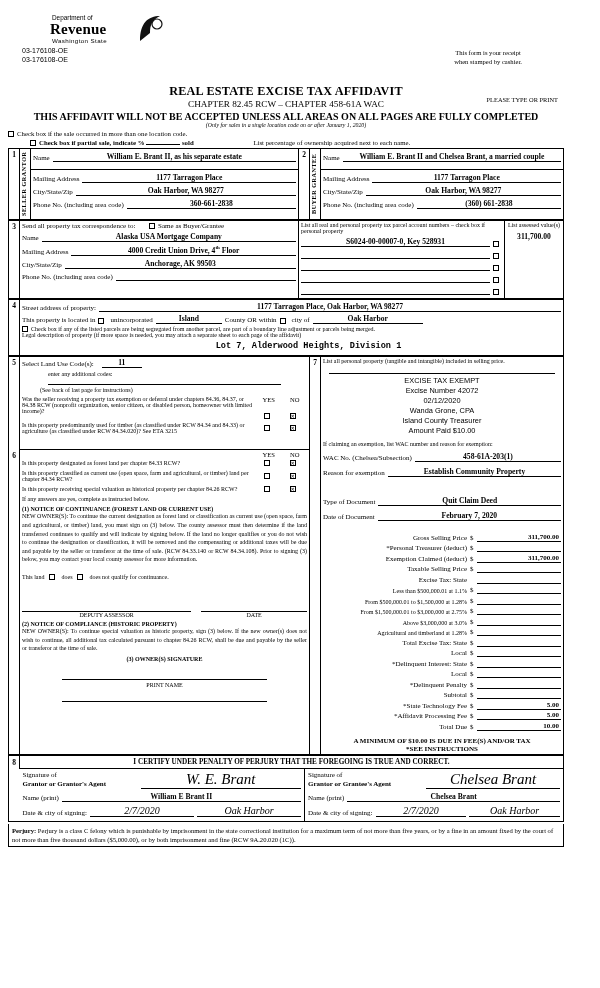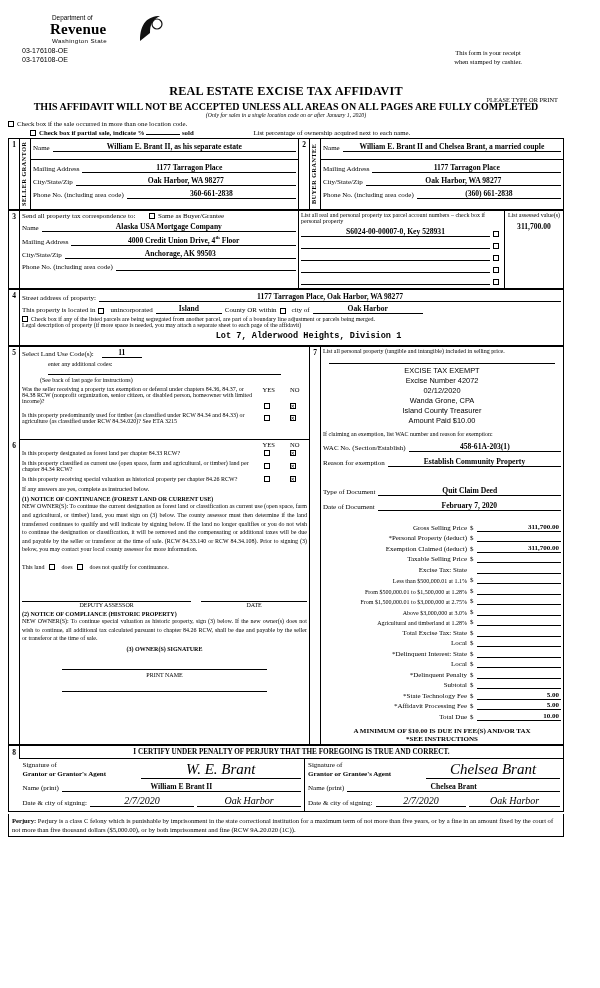--- a/index.html
+++ b/index.html
@@ -93,20 +93,21 @@
       <div>03-176108-OE</div>
     </div>
     <div class="receipt">
       <div>This form is your receipt</div>
       <div>when stamped by cashier.</div>
     </div>
   </div>
 
   <div class="title-wrap">
     <div class="t1">REAL ESTATE EXCISE TAX AFFIDAVIT</div>
+    <div class="t2">CHAPTER 82.45 RCW – CHAPTER 458-61A WAC</div>
     <div class="t3">THIS AFFIDAVIT WILL NOT BE ACCEPTED UNLESS ALL AREAS ON ALL PAGES ARE FULLY COMPLETED</div>
     <div class="t4">(Only for sales in a single location code on or after January 1, 2020)</div>
   </div>
 
   <div class="chkline">
     <span class="cb"></span><span>Check box if the sale occurred in more than one location code.</span>
   </div>
   <div class="chkline" style="margin-left:22px;">
     <span class="cb"></span><b>Check box if partial sale, indicate %</b>
     <span class="u" style="width:34px;"></span>
@@ -330,21 +331,21 @@
           <div>EXCISE TAX EXEMPT</div>
           <div>Excise Number 42072</div>
           <div>02/12/2020</div>
           <div>Wanda Grone, CPA</div>
           <div>Island County Treasurer</div>
           <div>Amount Paid $10.00</div>
         </div>
         <div style="height:5px;"></div>
         <div class="tiny">If claiming an exemption, list WAC number and reason for exemption:</div>
         <div class="rowline" style="margin:5px 0 4px 0;">
-          <span class="lbl nowrap">WAC No. (Section/Establish)</span>
+          <span class="lbl nowrap">WAC No. (Chelsea/Subsection)</span>
           <span class="line val ctr">458-61A-203(1)</span>
         </div>
         <div class="rowline" style="margin:5px 0 4px 0;">
           <span class="lbl nowrap">Reason for exemption</span>
           <span class="line val">Establish Community Property</span>
         </div>
         <div style="height:10px;"></div>
         <div class="rowline" style="margin:5px 0 4px 0;">
           <span class="lbl nowrap">Type of Document</span>
           <span class="line val">Quit Claim Deed</span>
@@ -355,21 +356,21 @@
         </div>
         <div style="height:6px;"></div>
 
         <div>
           <div class="mrow">
                 <span class="ml">Gross Selling Price</span>
                 <span class="ms">$</span>
                 <span class="mv">311,700.00</span>
               </div>
           <div class="mrow">
-                <span class="ml">*Personal Property (deduct)</span>
+                <span class="ml">*Personal Treasurer (deduct)</span>
                 <span class="ms">$</span>
                 <span class="mv"></span>
               </div>
           <div class="mrow">
                 <span class="ml">Exemption Claimed (deduct)</span>
                 <span class="ms">$</span>
                 <span class="mv">311,700.00</span>
               </div>
           <div class="mrow">
                 <span class="ml">Taxable Selling Price</span>

